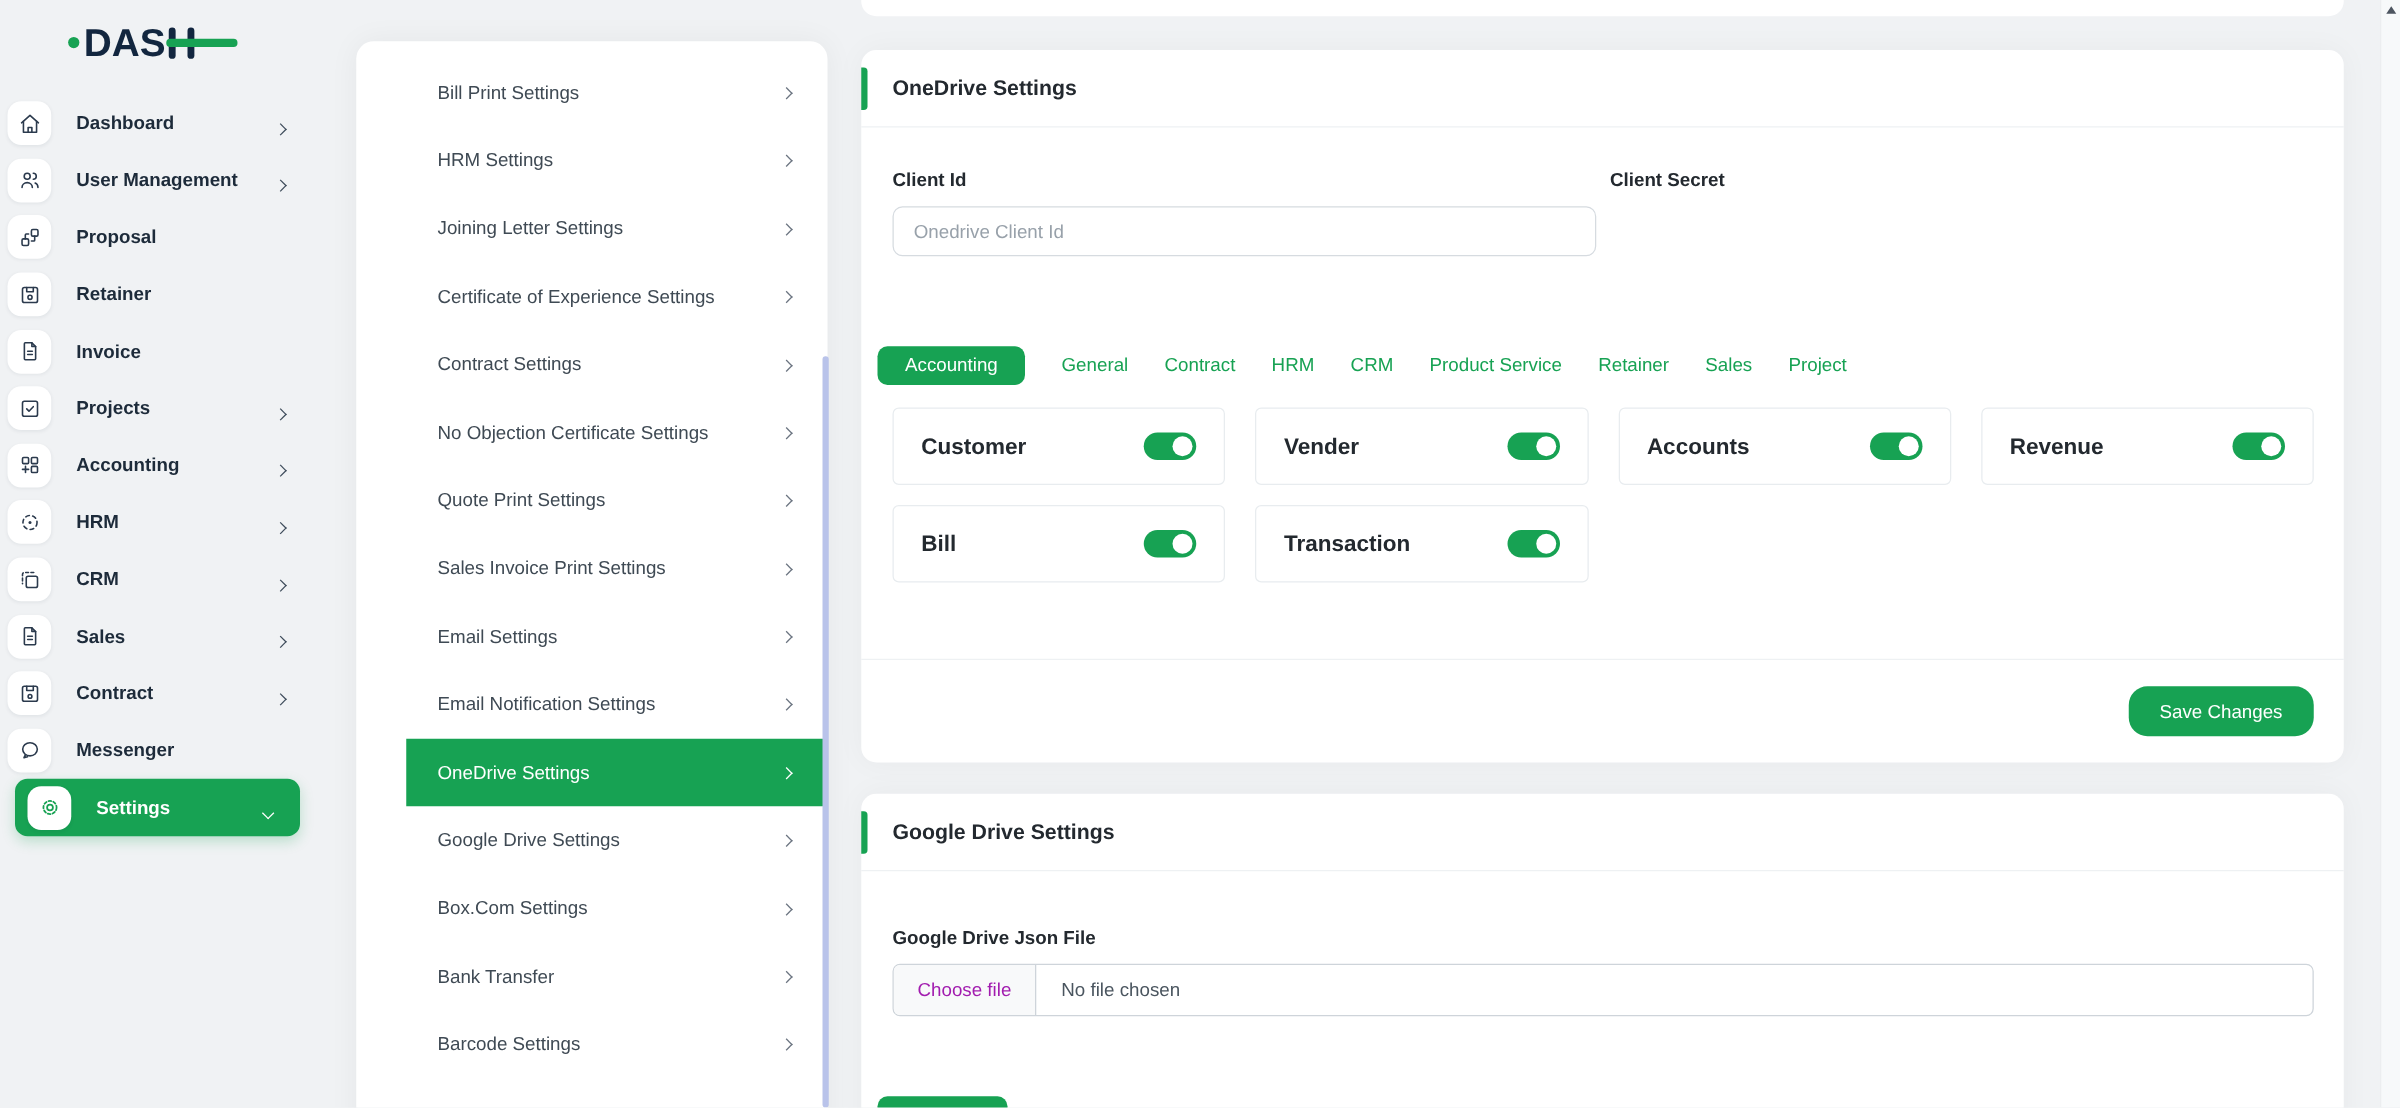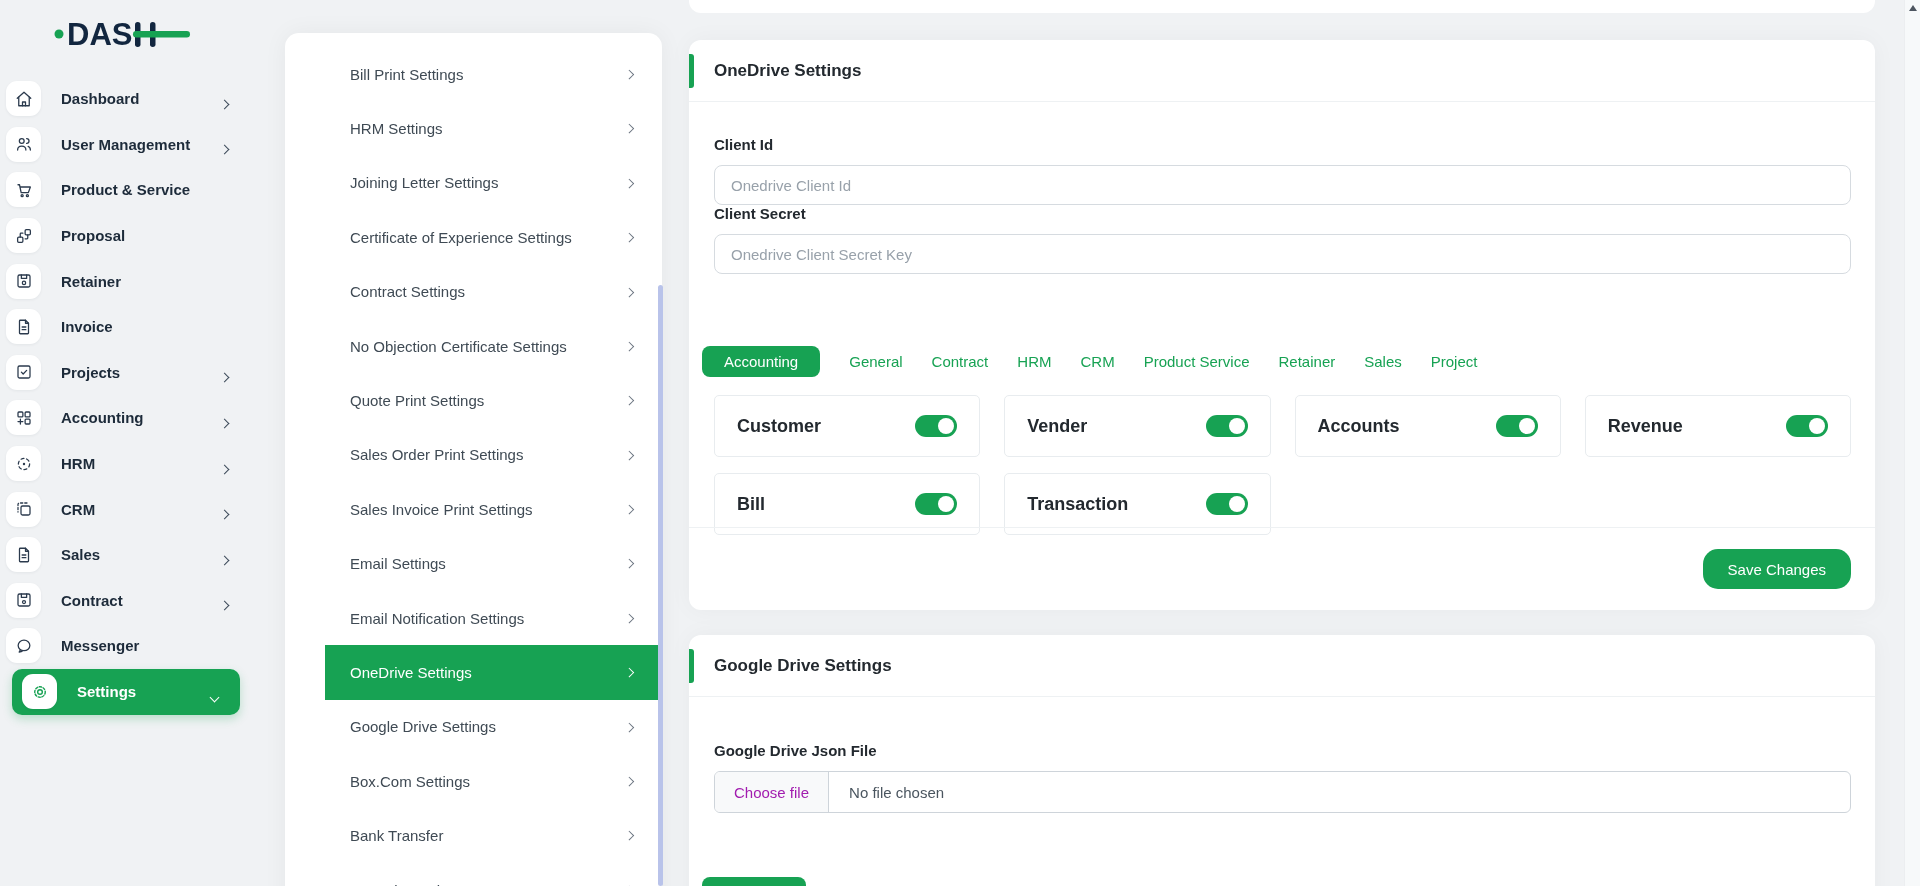--- a/index.html
+++ b/index.html
@@ -42,21 +42,21 @@
   .main { position:absolute; left:689px; top:0; width:1186px; }
   .card { background:#fff; border-radius:12px; box-shadow:0 0 24px rgba(20,30,40,0.04); position:relative; }
   .card-top-partial { position:absolute; left:0; top:0; width:1186px; height:13px; background:#fff;
                       border-radius:0 0 12px 12px; }
   .card-head { height:62px; border-bottom:1px solid #eef1f3; display:flex; align-items:center; padding-left:25px; position:relative; }
   .card-head .accent { position:absolute; left:0; top:14px; width:4.5px; height:34px; background:var(--green); border-radius:0 3px 3px 0; }
   .card-title { font-size:17px; font-weight:700; color:#23292f; }
   .onedrive-card { position:absolute; left:0; top:40px; width:1186px; height:570px; }
   .gdrive-card   { position:absolute; left:0; top:635px; width:1186px; height:300px; }
   .card-body { padding:34px 24px 0 25px; }
-  .fields { display:grid; grid-template-columns:1fr; column-gap:11px; }
+  .fields { display:grid; grid-template-columns:1fr 1fr; column-gap:11px; }
   .field-label { font-size:15px; font-weight:600; color:#23292f; margin-bottom:12px; display:block; }
   .text-input { width:100%; height:40px; border:1px solid #d6dbe0; border-radius:8px; padding:0 16px;
                 font-size:15px; color:#3f4a54; font-family:inherit; background:#fff; outline:none; }
   .text-input::placeholder { color:#98a1aa; }
   
   .tabs { display:flex; align-items:center; gap:29px; margin:72px 0 0 -12px; }
   .tab { font-size:15px; color:var(--green); padding:7px 0; cursor:pointer; white-space:nowrap; }
   .tab.active { background:var(--green); color:#fff; border-radius:8px; padding:7px 22px; }
   
   .toggles { display:grid; grid-template-columns:repeat(4,1fr); column-gap:24px; row-gap:16px; margin-top:18px; }
@@ -116,30 +116,20 @@
             <circle cx="9" cy="8" r="3.2"></circle>
             <path d="M3.5 20c0-3.1 2.5-5.2 5.5-5.2s5.5 2.1 5.5 5.2"></path>
             <path d="M15.5 4.8a3.2 3.2 0 0 1 0 6.4"></path>
             <path d="M17.5 15.2c1.9.7 3 2.3 3 4.8"></path>
           </svg>
         </span>
       <span class="sb-label">User Management</span>
       <span class="sb-chev"><i class="chev r"></i></span>
     </div>
 
-    <div class="sb-item">
-      <span class="sb-ico">
-          <svg viewBox="0 0 24 24" fill="none" stroke="currentColor" stroke-width="1.7" stroke-linecap="round" stroke-linejoin="round">
-            <circle cx="9.5" cy="19.5" r="1.4"></circle>
-            <circle cx="16.5" cy="19.5" r="1.4"></circle>
-            <path d="M4 5h2l2.2 10.5h9.6L20.5 8H7"></path>
-          </svg>
-        </span>
-      <span class="sb-label">Product &amp; Service</span>
-    </div>
 
     <div class="sb-item">
       <span class="sb-ico">
           <svg viewBox="0 0 24 24" fill="none" stroke="currentColor" stroke-width="1.7" stroke-linecap="round" stroke-linejoin="round">
             <rect x="3.5" y="13.5" width="7" height="7" rx="1.5"></rect>
             <rect x="13.5" y="3.5" width="7" height="7" rx="1.5"></rect>
             <path d="M7 13.5V9.2a1 1 0 0 1 1-1h2.5M17 10.5v4.3a1 1 0 0 1-1 1h-2.5"></path>
           </svg>
         </span>
       <span class="sb-label">Proposal</span>
@@ -281,24 +271,20 @@
   <div class="panel-item">
       <span>Contract Settings</span>
       <i class="chev r"></i>
     </div>
   <div class="panel-item">
       <span>No Objection Certificate Settings</span>
       <i class="chev r"></i>
     </div>
   <div class="panel-item">
       <span>Quote Print Settings</span>
-      <i class="chev r"></i>
-    </div>
-  <div class="panel-item">
-      <span>Sales Order Print Settings</span>
       <i class="chev r"></i>
     </div>
   <div class="panel-item">
       <span>Sales Invoice Print Settings</span>
       <i class="chev r"></i>
     </div>
   <div class="panel-item">
       <span>Email Settings</span>
       <i class="chev r"></i>
     </div>
@@ -339,21 +325,20 @@
       <span class="card-title">OneDrive Settings</span>
     </div>
     <div class="card-body">
       <div class="fields">
         <div>
           <label class="field-label">Client Id</label>
           <input class="text-input" type="text" placeholder="Onedrive Client Id" style="">
         </div>
         <div>
           <label class="field-label">Client Secret</label>
-          <input class="text-input" type="text" placeholder="Onedrive Client Secret Key" style="">
         </div>
       </div>
 
       <div class="tabs">
         <span class="tab active">Accounting</span>
         <span class="tab">General</span>
         <span class="tab">Contract</span>
         <span class="tab">HRM</span>
         <span class="tab">CRM</span>
         <span class="tab">Product Service</span>

